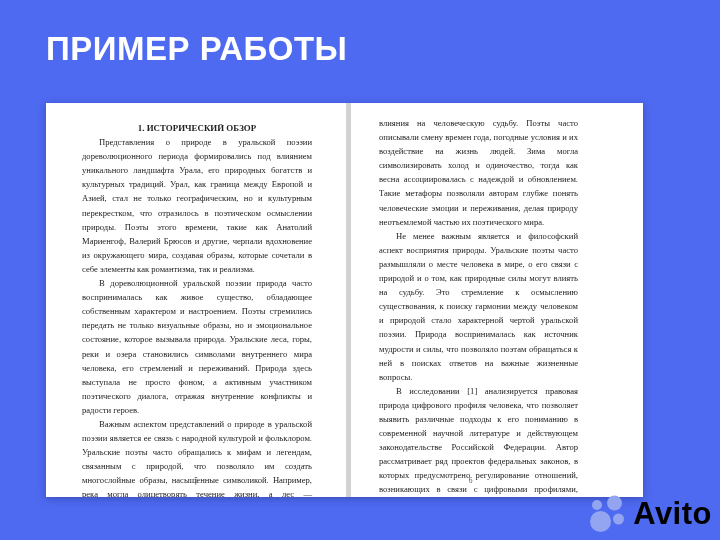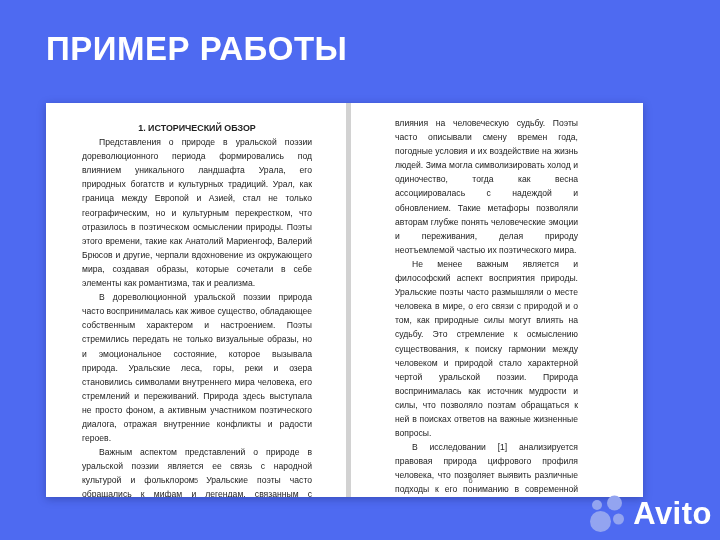--- a/index.html
+++ b/index.html
@@ -25,26 +25,26 @@
     left: 46px; top: 103px;
     width: 597px; height: 394px;
     display: flex;
     background: #ffffff;
     box-shadow: 0 2px 8px rgba(20, 30, 90, 0.35);
   }
   .page {
     position: relative;
     background: #ffffff;
     box-sizing: border-box;
-    font-family: Liberation Sans, sans-serif;
+    font-family: Liberation Serif, serif;
     color: #222222;
     overflow: hidden;
   }
   .page-left  { width: 300px; padding: 18px 34px 0 36px; }
-  .page-right { width: 239px; padding: 13px 12px 0 44px; }
+  .page-right { width: 239px; padding: 13px 12px 0 28px; }
   .page-divider {
     width: 5px;
     background: #d2d2d2;
   }
   .doc-h1 {
     text-align: center;
     font-weight: bold;
     font-size: 8.9px;
     line-height: 14.1px;
     margin: 0;
@@ -70,21 +70,21 @@
     text-align: center;
     font-size: 7.5px;
     color: #555555;
   }
   .watermark {
     position: absolute;
     right: 8px; bottom: 6px;
     display: flex;
     align-items: center;
     gap: 4px;
-    color: #ffffff;
+    color: #000000;
   }
   .watermark svg { display: block; }
   .watermark-text {
     font-size: 31px;
     font-weight: bold;
     letter-spacing: 0.5px;
     font-family: "Liberation Sans", sans-serif;
   }
 </style>
 </head>

